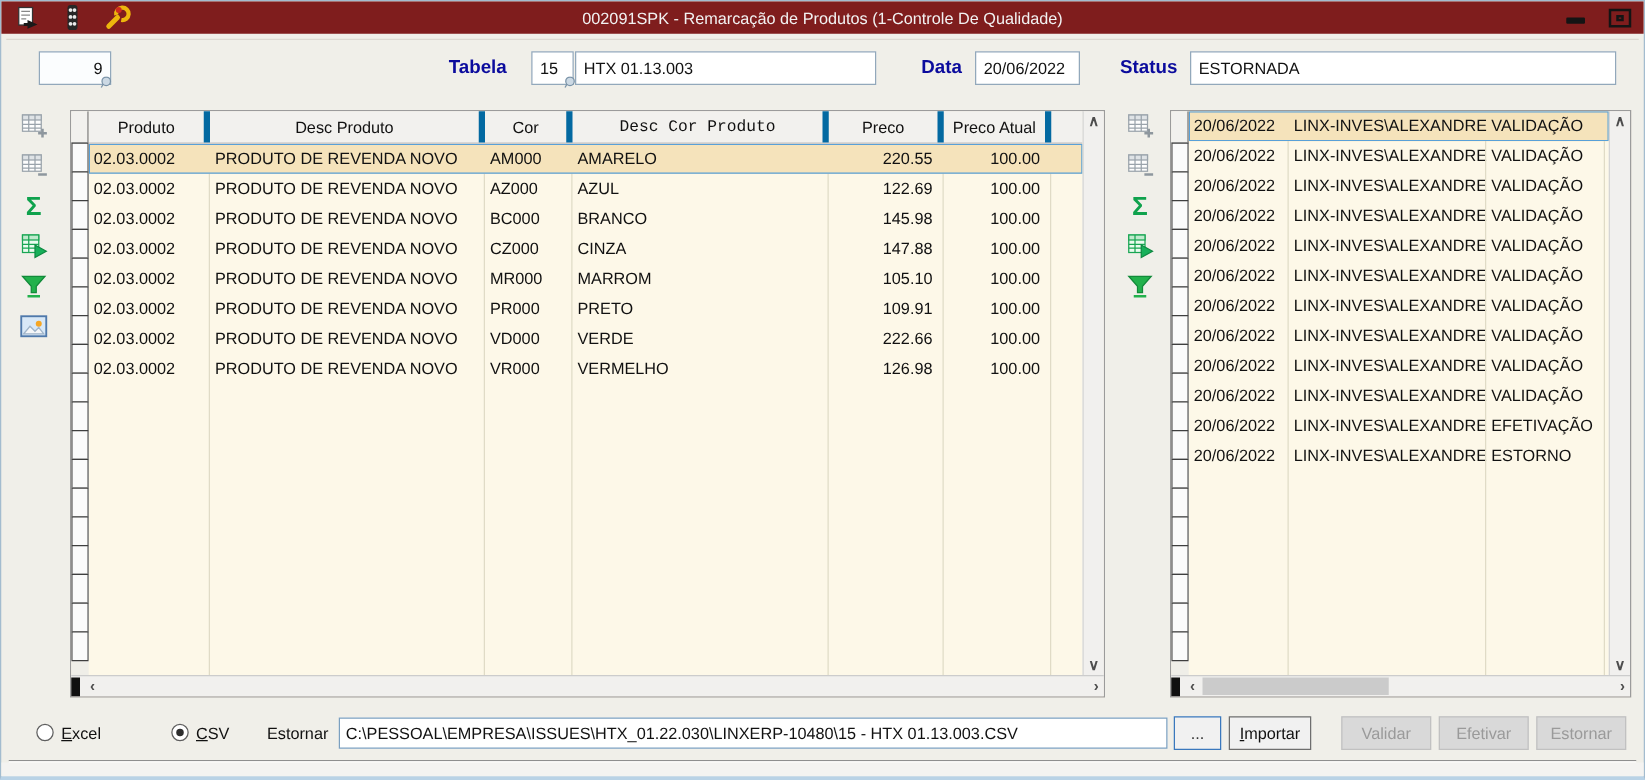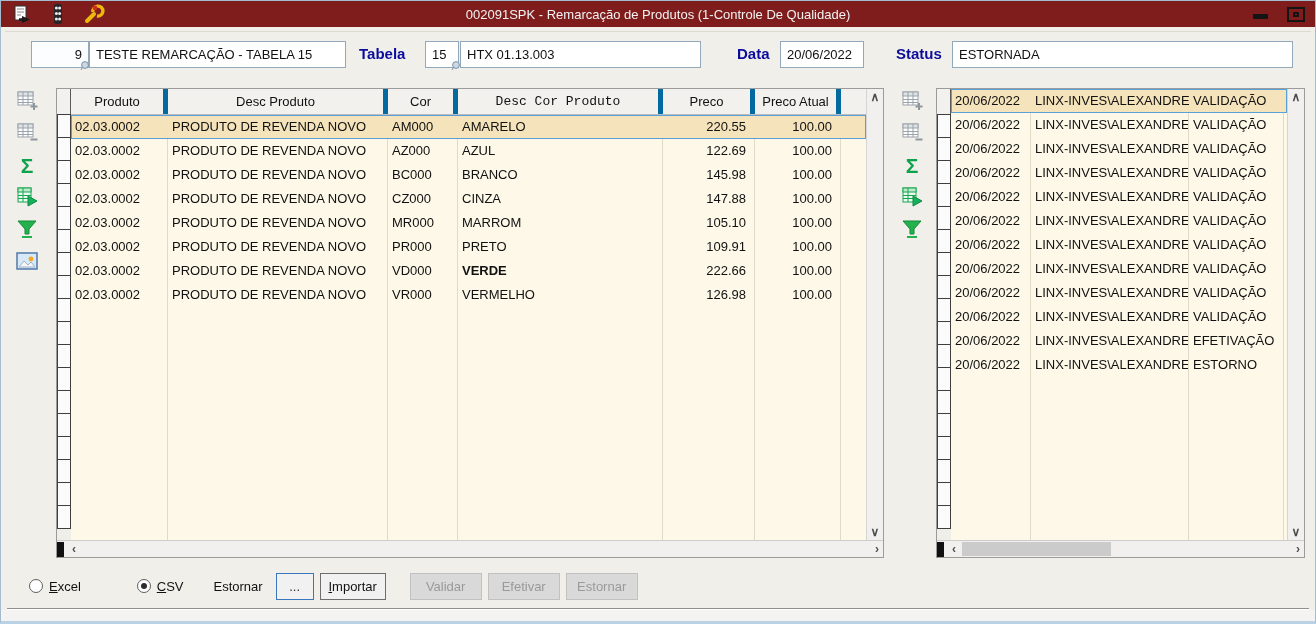--- a/index.html
+++ b/index.html
@@ -132,21 +132,20 @@
     </div>
   </div>
 
   <div class="top-groove"></div>
 
   <div class="field f-code">9</div>
   <svg class="lookup lk1" viewBox="0 0 10 10">
     <circle cx="5" cy="4" r="3.4" fill="#ccd9e4" stroke="#7a93a8"></circle>
       <path d="M2.5 6.5 L1 9" stroke="#7a93a8"></path>
   </svg>
-  <div class="field f-name">TESTE REMARCAÇÃO - TABELA 15</div>
   <div class="flabel l-tabela">Tabela</div>
   <div class="field f-tnum">15</div>
   <svg class="lookup lk2" viewBox="0 0 10 10">
     <circle cx="5" cy="4" r="3.4" fill="#ccd9e4" stroke="#7a93a8"></circle>
       <path d="M2.5 6.5 L1 9" stroke="#7a93a8"></path>
   </svg>
   <div class="field f-tdesc">HTX 01.13.003</div>
   <div class="flabel l-data">Data</div>
   <div class="field f-date">20/06/2022</div>
   <div class="flabel l-status">Status</div>
@@ -279,21 +278,21 @@
               <div class="cell" style="width: 220px;">PRODUTO DE REVENDA NOVO</div>
               <div class="cell" style="width: 70px;">PR000</div>
               <div class="cell" style="width: 205px;">PRETO</div>
               <div class="cell r" style="width: 92px;">109.91</div>
               <div class="cell r" style="width: 86px;">100.00</div>
             </div>
             <div class="grid-row">
               <div class="cell" style="width: 97px;">02.03.0002</div>
               <div class="cell" style="width: 220px;">PRODUTO DE REVENDA NOVO</div>
               <div class="cell" style="width: 70px;">VD000</div>
-              <div class="cell" style="width: 205px; font-weight: bold;">VERDE</div>
+              <div class="cell" style="width: 205px;">VERDE</div>
               <div class="cell r" style="width: 92px;">222.66</div>
               <div class="cell r" style="width: 86px;">100.00</div>
             </div>
             <div class="grid-row">
               <div class="cell" style="width: 97px;">02.03.0002</div>
               <div class="cell" style="width: 220px;">PRODUTO DE REVENDA NOVO</div>
               <div class="cell" style="width: 70px;">VR000</div>
               <div class="cell" style="width: 205px;">VERMELHO</div>
               <div class="cell r" style="width: 92px;">126.98</div>
               <div class="cell r" style="width: 86px;">100.00</div>
@@ -457,20 +456,21 @@
   <div class="footer">
     <label class="radio-wrap rw-excel">
       <span class="radio"></span>
       <span><u>E</u>xcel</span>
     </label>
     <label class="radio-wrap rw-csv">
       <span class="radio checked"></span>
       <span><u>C</u>SV</span>
     </label>
     <span class="arq-label">Estornar</span>
+    <div class="file-field">C:\PESSOAL\EMPRESA\ISSUES\HTX_01.22.030\LINXERP-10480\15 - HTX 01.13.003.CSV</div>
     <div class="btn browse">...</div>
     <div class="btn importar"><u>I</u>mportar</div>
     <span class="sp18"></span>
     <div class="btn disabled b3">Validar</div>
     <div class="btn disabled b3">Efetivar</div>
     <div class="btn disabled b3">Estornar</div>
   </div>
 
   <div class="bottom-strip"></div>
   <div class="bottom-sep"></div>

